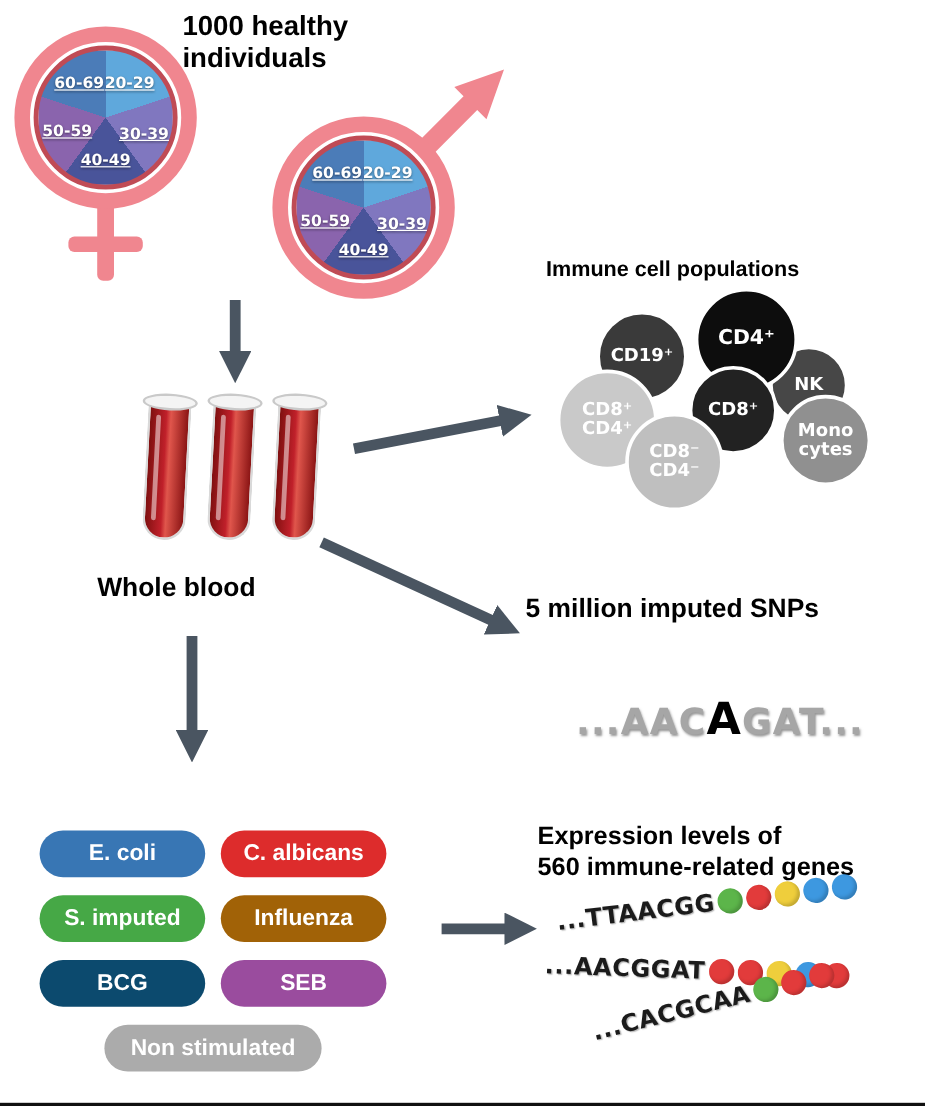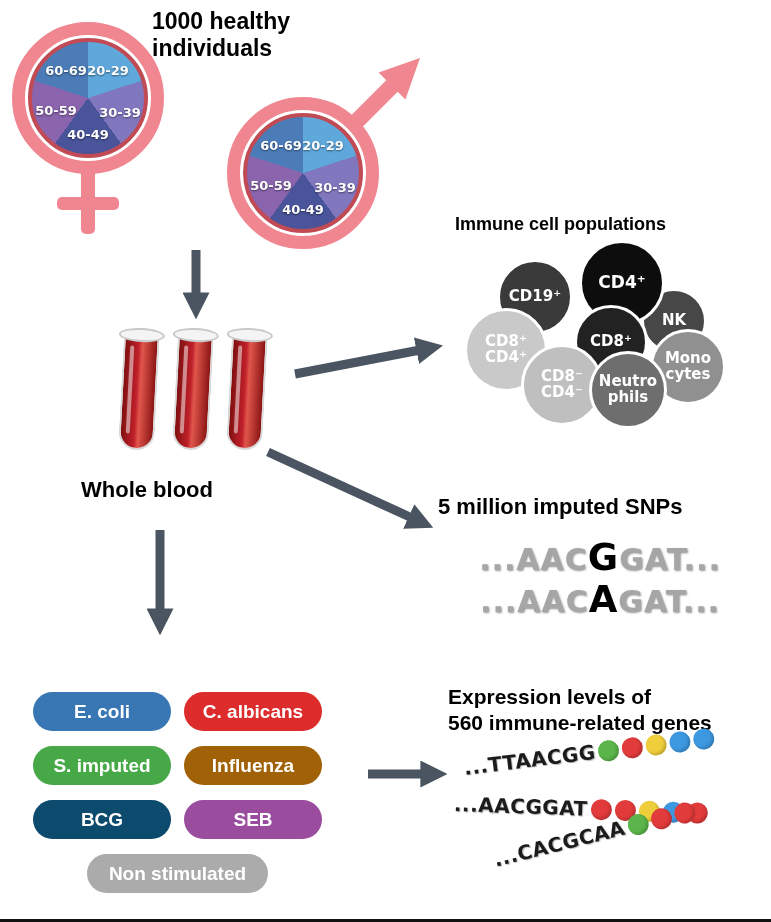--- a/index.html
+++ b/index.html
@@ -25,20 +25,21 @@
   .ring.female { left:12px; top:22px; }
   .ring.male   { left:227px; top:97px; }
   .pie {
     position:absolute; left:3px; top:3px; width:120px; height:120px; border-radius:50%;
     border:4px solid var(--pie_border); box-sizing:border-box;
   }
   .pie .pl {
     position:absolute; transform:translate(-50%,-50%); color:#fff; font-weight:bold;
     font-size:13px; text-shadow:0 1px 2px rgba(0,0,0,.5); white-space:nowrap;
     font-family:"DejaVu Sans", sans-serif;
+    text-decoration:underline;
   }
   .pl0 { left:76px; top:28px; } .pl1 { left:88px; top:70px; } .pl2 { left:56px; top:92px; }
   .pl3 { left:24px; top:68px; } .pl4 { left:34px; top:28px; }
   .cross-v { position:absolute; left:81px; top:168px; width:14px; height:66px; background:var(--pink); border-radius:5px; }
   .cross-h { position:absolute; left:57px; top:197px; width:62px; height:13px; background:var(--pink); border-radius:5px; }
   .male-arrow { position:absolute; left:340px; top:40px; width:90px; height:95px; }
   .male-arrow polygon { fill:var(--pink); }
 
   
   .tube { position:absolute; width:46px; height:124px; transform:rotate(3deg); }
@@ -191,27 +192,22 @@
   <div class="cell c-cd4" style="background: rgb(13, 13, 13);">
     <span>CD4⁺</span>
   </div>
   <div class="cell c-cd8" style="background: rgb(34, 34, 34);">
     <span>CD8⁺</span>
   </div>
   <div class="cell c-dblneg" style="background: rgb(191, 191, 191);">
     <span>CD8⁻
 CD4⁻</span>
   </div>
-  <div class="cell c-neutro" style="background: rgb(110, 110, 110);">
-    <span>Neutro
-phils</span>
-  </div>
 
   <div class="big-title snp-title">5 million imputed SNPs</div>
-  <div class="snp-line snp-l1"><span class="snp-gray">...AAC</span><span class="snp-var">G</span><span class="snp-gray">GAT...</span></div>
   <div class="snp-line snp-l2"><span class="snp-gray">...AAC</span><span class="snp-var">A</span><span class="snp-gray">GAT...</span></div>
 
   <div class="pill p0" style="background: rgb(56, 118, 180);">
     <span>E. coli</span>
   </div>
   <div class="pill p1" style="background: rgb(221, 44, 44);">
     <span>C. albicans</span>
   </div>
   <div class="pill p2" style="background: rgb(70, 168, 70);">
     <span>S. imputed</span>

